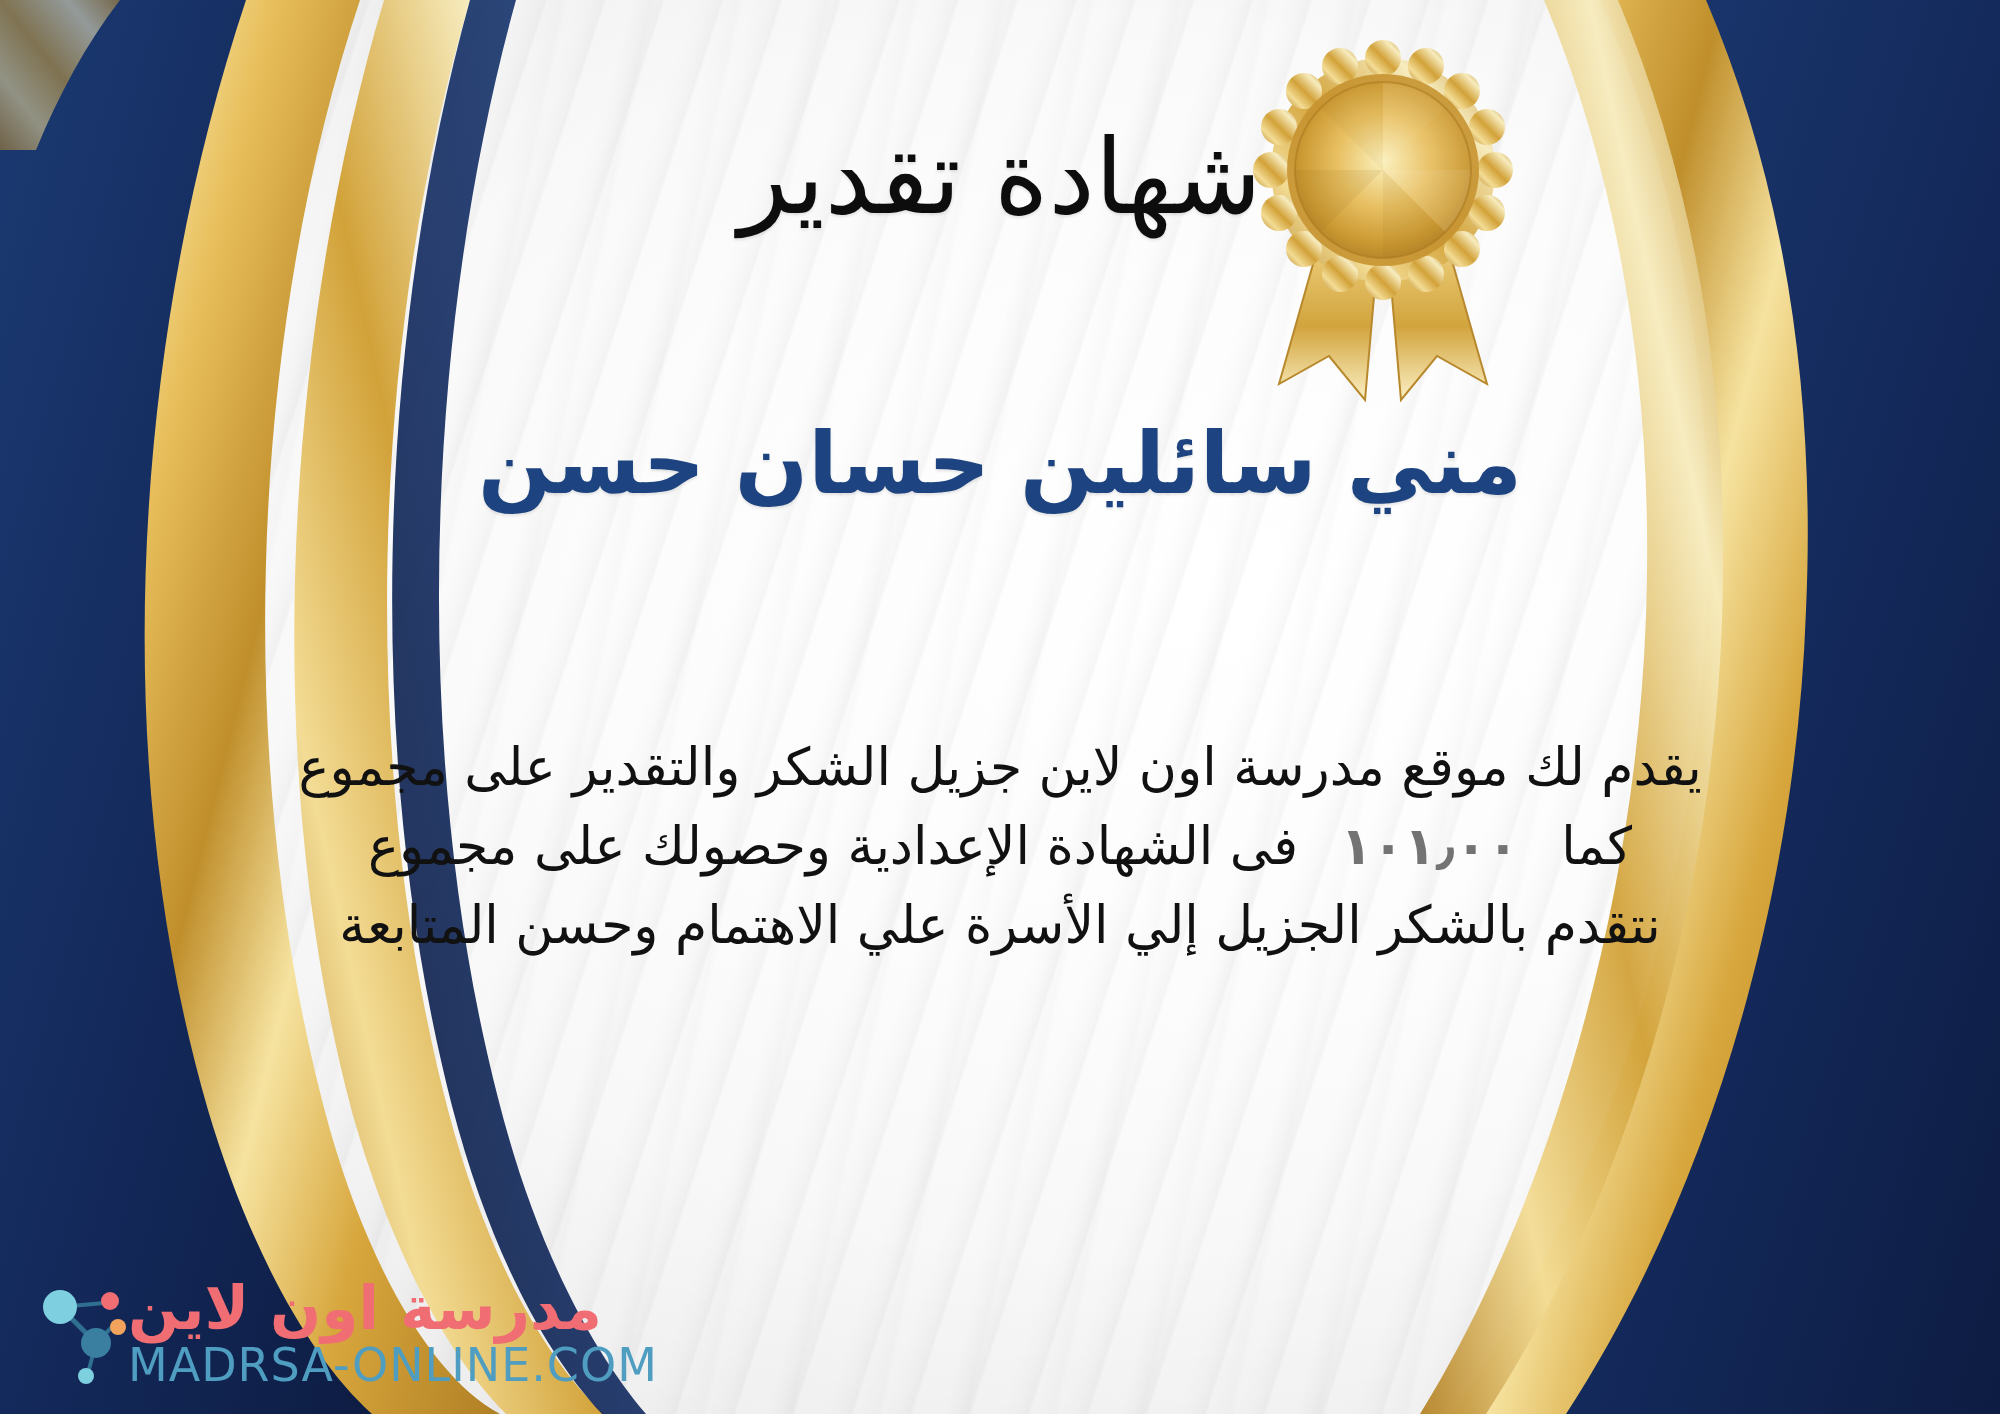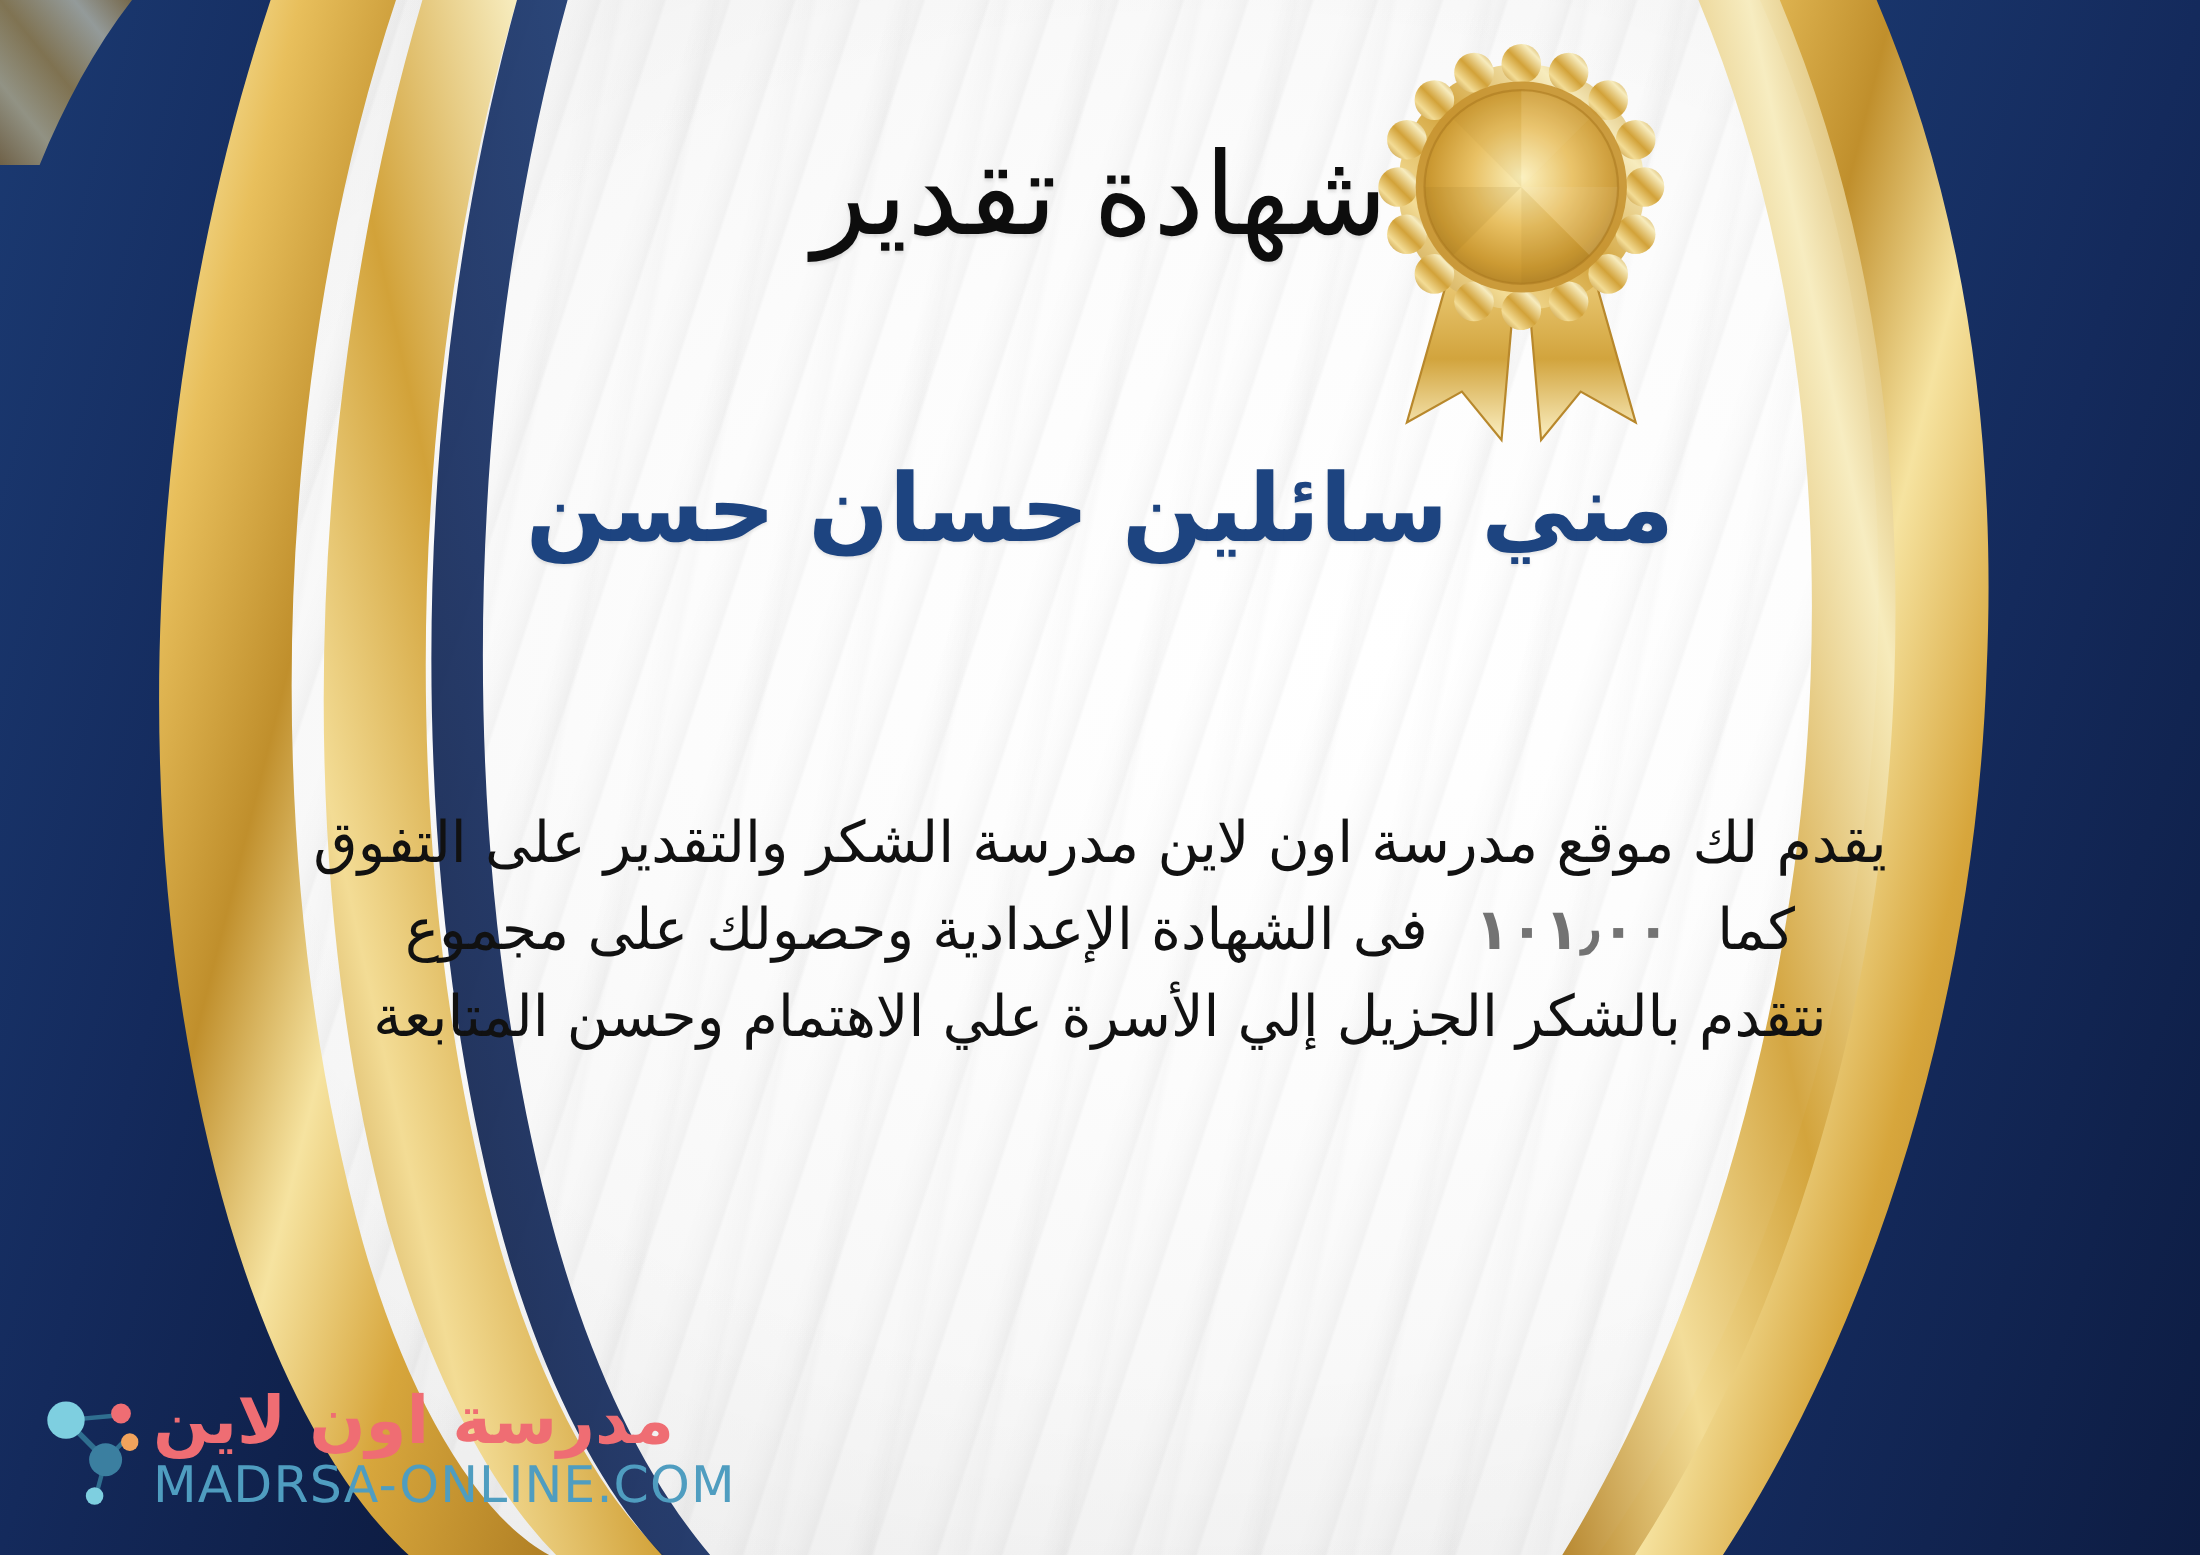--- a/index.html
+++ b/index.html
@@ -126,25 +126,25 @@
     text-align: center;
     font-size: 52px;
     font-weight: 500;
     color: #111111;
   }
 
   
   .brand {
     position: absolute;
     left: 30px;
-    bottom: 42px;
+    bottom: 26px;
     display: flex;
     flex-direction: row-reverse;
     align-items: center;
-    gap: 13px;
+    gap: 2px;
   }
   .brand-text {
     display: flex;
     flex-direction: column;
     align-items: flex-end;
     line-height: 1;
   }
   .brand-ar {
     font-size: 60px;
     font-weight: 700;
@@ -282,21 +282,21 @@
     </g>
   </svg>
 
   <div class="content">
 
     <div class="cert-title">شهادة تقدير</div>
 
     <div class="recipient-name">مني سائلين حسان حسن</div>
 
     <div class="body-block">
-      <span class="body-line">يقدم لك موقع مدرسة اون لاين مدرسة الشكر  والتقدير على التفوق</span>
+      <span class="body-line">يقدم لك موقع مدرسة اون لاين جزيل الشكر  والتقدير على مجموع</span>
 
       <span class="body-line">
         <span>كما</span>
         <span class="grade-value">١٠١٫٠٠</span>
         <span>فى الشهادة الإعدادية وحصولك على مجموع</span>
       </span>
 
       <span class="body-line">نتقدم  بالشكر الجزيل إلي الأسرة علي الاهتمام وحسن المتابعة</span>
     </div>
 

